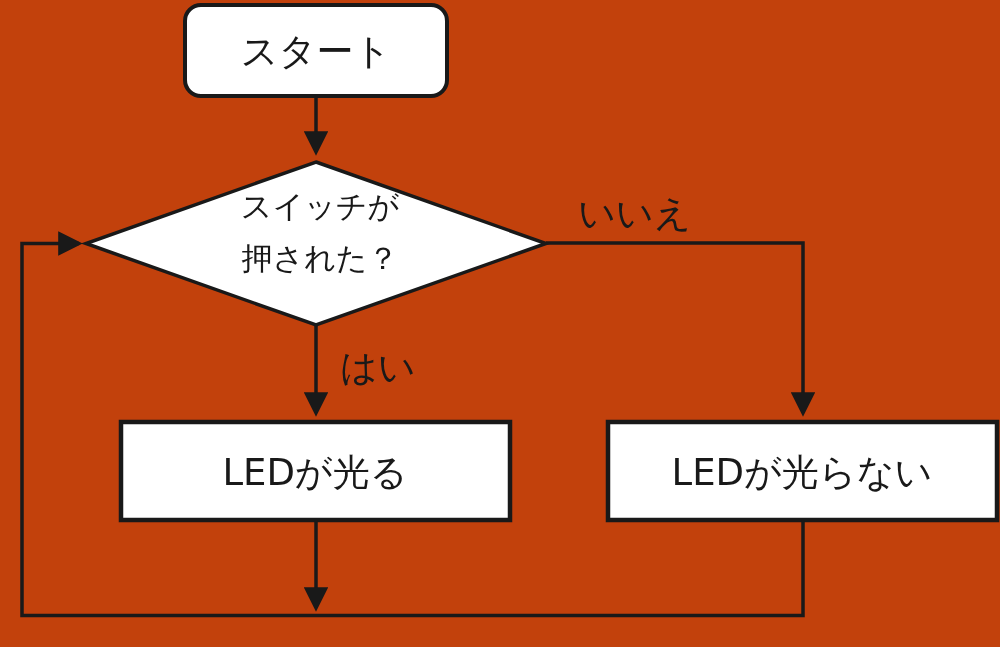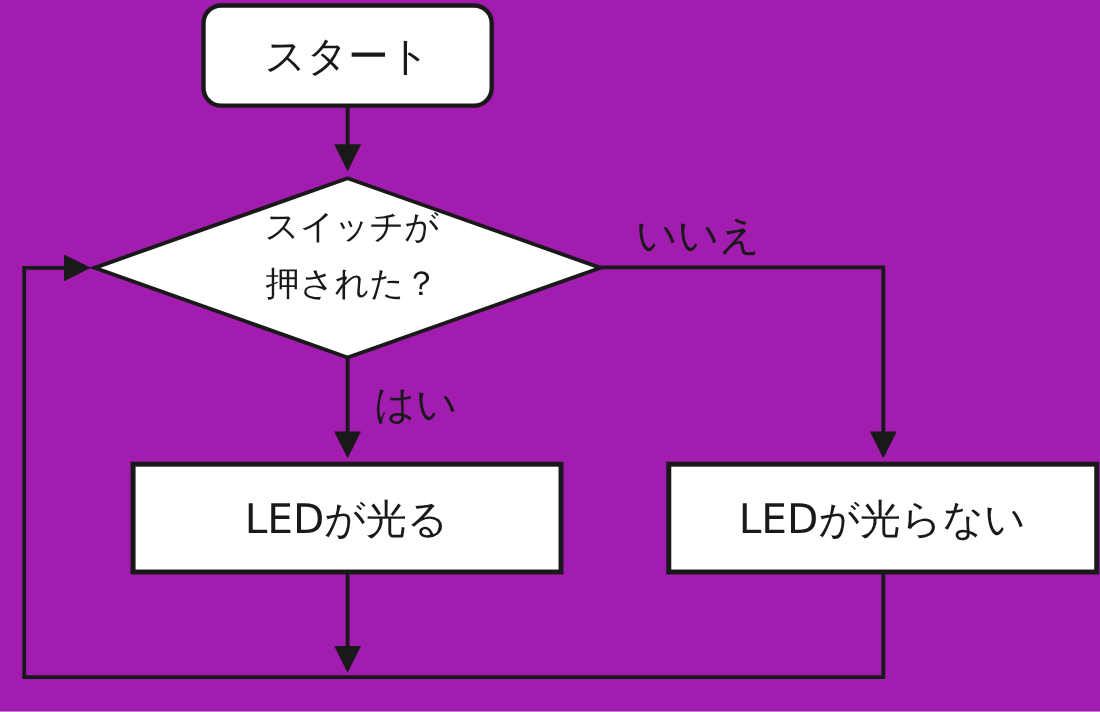--- a/index.html
+++ b/index.html
@@ -7,21 +7,21 @@
     padding: 0;
     background: #ffffff;
     width: 1000px;
     height: 647px;
     overflow: hidden;
   }
   .diagram-wrap {
     position: relative;
     width: 1000px;
     height: 647px;
-    background: #a21caf;
+    background: #c2410c;
   }
   svg text {
     font-family: "DejaVu Sans", "Liberation Sans", sans-serif;
     fill: #191919;
   }
   .node-label   { font-size: 37px; }
   .diamond-label{ font-size: 31px; }
   .edge-label   { font-size: 37px; }
 </style>
 </head>

